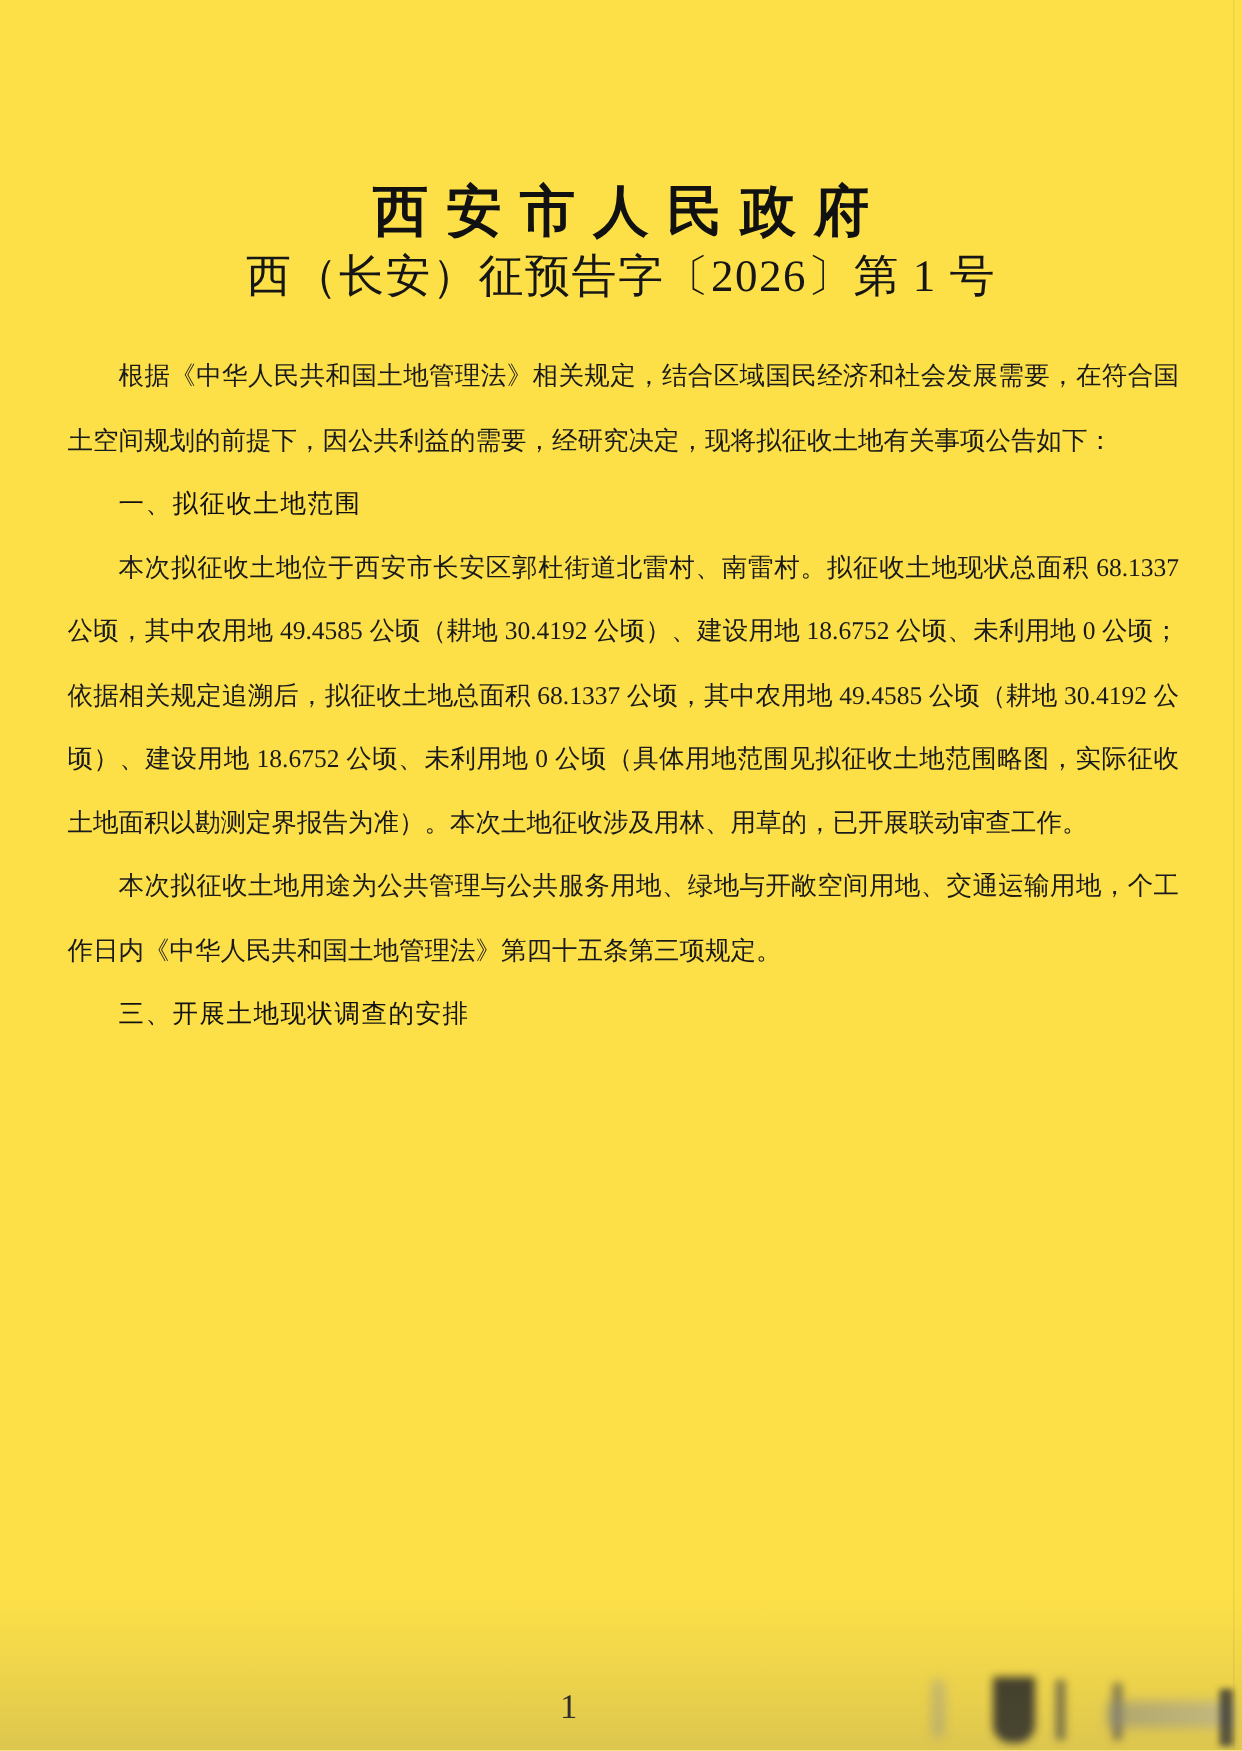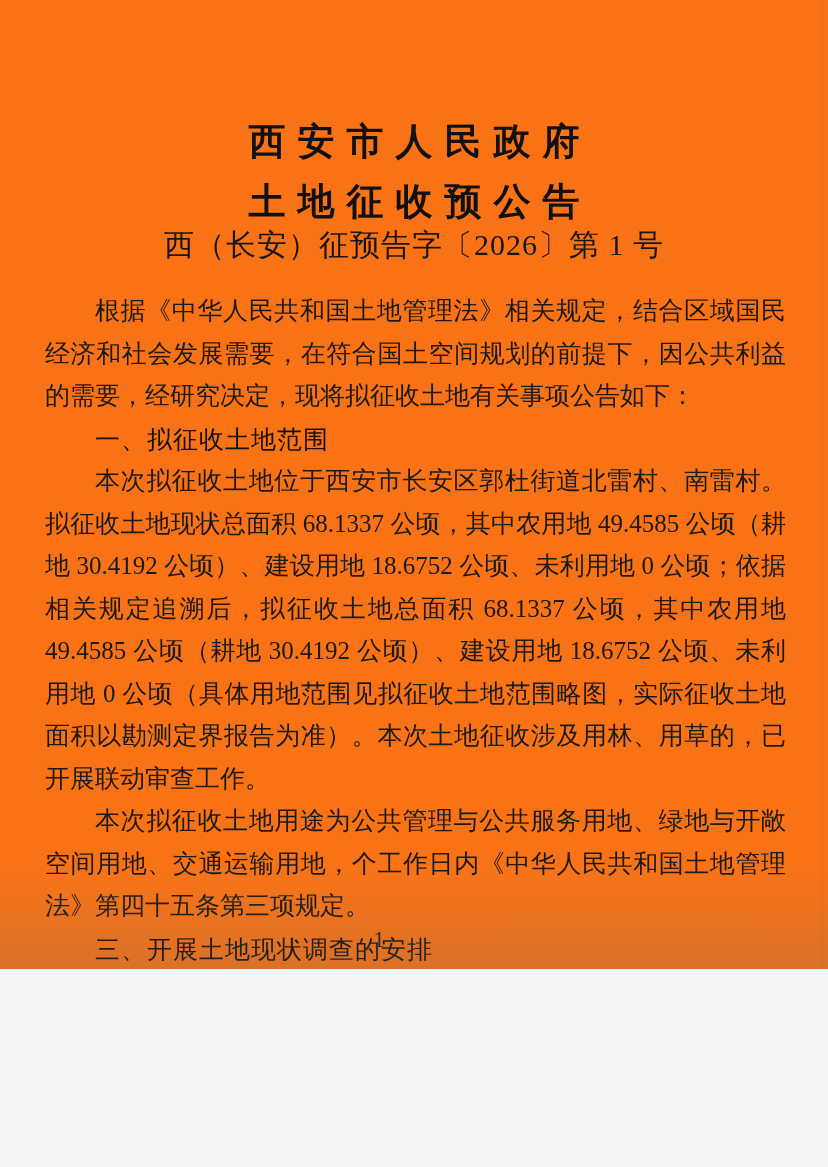--- a/index.html
+++ b/index.html
@@ -3,22 +3,22 @@
 <meta charset="utf-8">
 <style>
   html, body { margin: 0; padding: 0; }
   body {
     width: 828px; height: 1167px;
     background: #f4f4f4;
     font-family: "Liberation Serif", "DejaVu Serif", serif;
   }
   .page {
     position: relative;
-    width: 828px; height: 969px;
-    background: #f97316;
+    width: 828px; height: 1167px;
+    background: #fde047;
     overflow: hidden;
     box-sizing: border-box;
     padding-top: 112px;
   }
   .title {
     margin: 0 0 0 12px;
     text-align: center;
     font-family: "Liberation Serif", "DejaVu Serif", serif;
     font-weight: bold;
     font-size: 37px;
@@ -32,21 +32,21 @@
     font-size: 30px;
     line-height: 30px;
     letter-spacing: 1px;
     color: #161616;
   }
   .body-text {
     margin: 30px 42px 0 45px;
   }
   .body-text p {
     margin: 0;
-    font-size: 25px;
+    font-size: 17px;
     line-height: 42.5px;
     text-align: justify;
     text-indent: 2em;
     color: #1a1a1a;
     font-family: "Liberation Serif", "DejaVu Serif", serif;
   }
   .body-text p.heading {
     font-family: "Liberation Sans", "DejaVu Sans", sans-serif;
     font-weight: normal;
     letter-spacing: 1px;
@@ -87,21 +87,20 @@
   .sm4 { left: 132px; top: 14px; width: 6px; height: 38px; background: #4a4a4a; filter: blur(3px); opacity: .7; }
   .sm5 { left: 128px; top: 26px; width: 84px; height: 18px; background: linear-gradient(90deg, #8a8a8a, #b5b5b5); filter: blur(4px); opacity: .55; }
   .sm6 { left: 203px; top: 18px; width: 9px; height: 38px; background: #2c2c2c; filter: blur(2px); opacity: .8; }
 </style>
 </head>
 <body>
 
 <div class="page">
 
   <h1 class="title">西安市人民政府</h1>
-  <h1 class="title">土地征收预公告</h1>
 
   <div class="docnum">西（长安）征预告字〔2026〕第 1 号</div>
 
   <div class="body-text">
     <p>根据《中华人民共和国土地管理法》相关规定，结合区域国民经济和社会发展需要，在符合国土空间规划的前提下，因公共利益的需要，经研究决定，现将拟征收土地有关事项公告如下：</p>
     <p class="heading">一、拟征收土地范围</p>
     <p>本次拟征收土地位于西安市长安区郭杜街道北雷村、南雷村。拟征收土地现状总面积 68.1337 公顷，其中农用地 49.4585 公顷（耕地 30.4192 公顷）、建设用地 18.6752 公顷、未利用地 0 公顷；依据相关规定追溯后，拟征收土地总面积 68.1337 公顷，其中农用地 49.4585 公顷（耕地 30.4192 公顷）、建设用地 18.6752 公顷、未利用地 0 公顷（具体用地范围见拟征收土地范围略图，实际征收土地面积以勘测定界报告为准）。本次土地征收涉及用林、用草的，已开展联动审查工作。</p>
     <p>本次拟征收土地用途为公共管理与公共服务用地、绿地与开敞空间用地、交通运输用地，个工作日内《中华人民共和国土地管理法》第四十五条第三项规定。</p>
     <p class="heading">三、开展土地现状调查的安排</p>
   </div>

